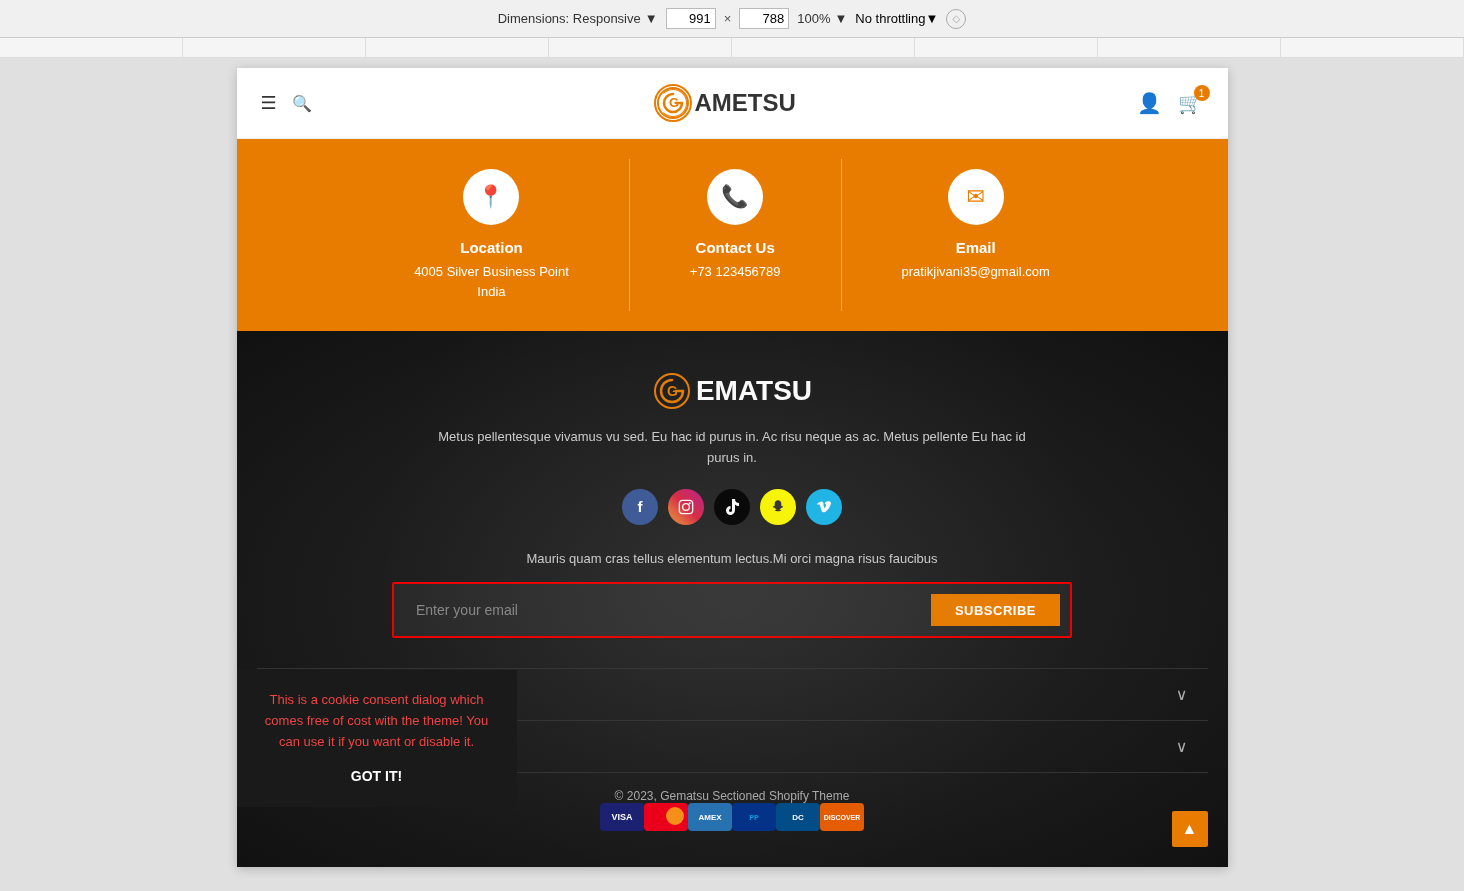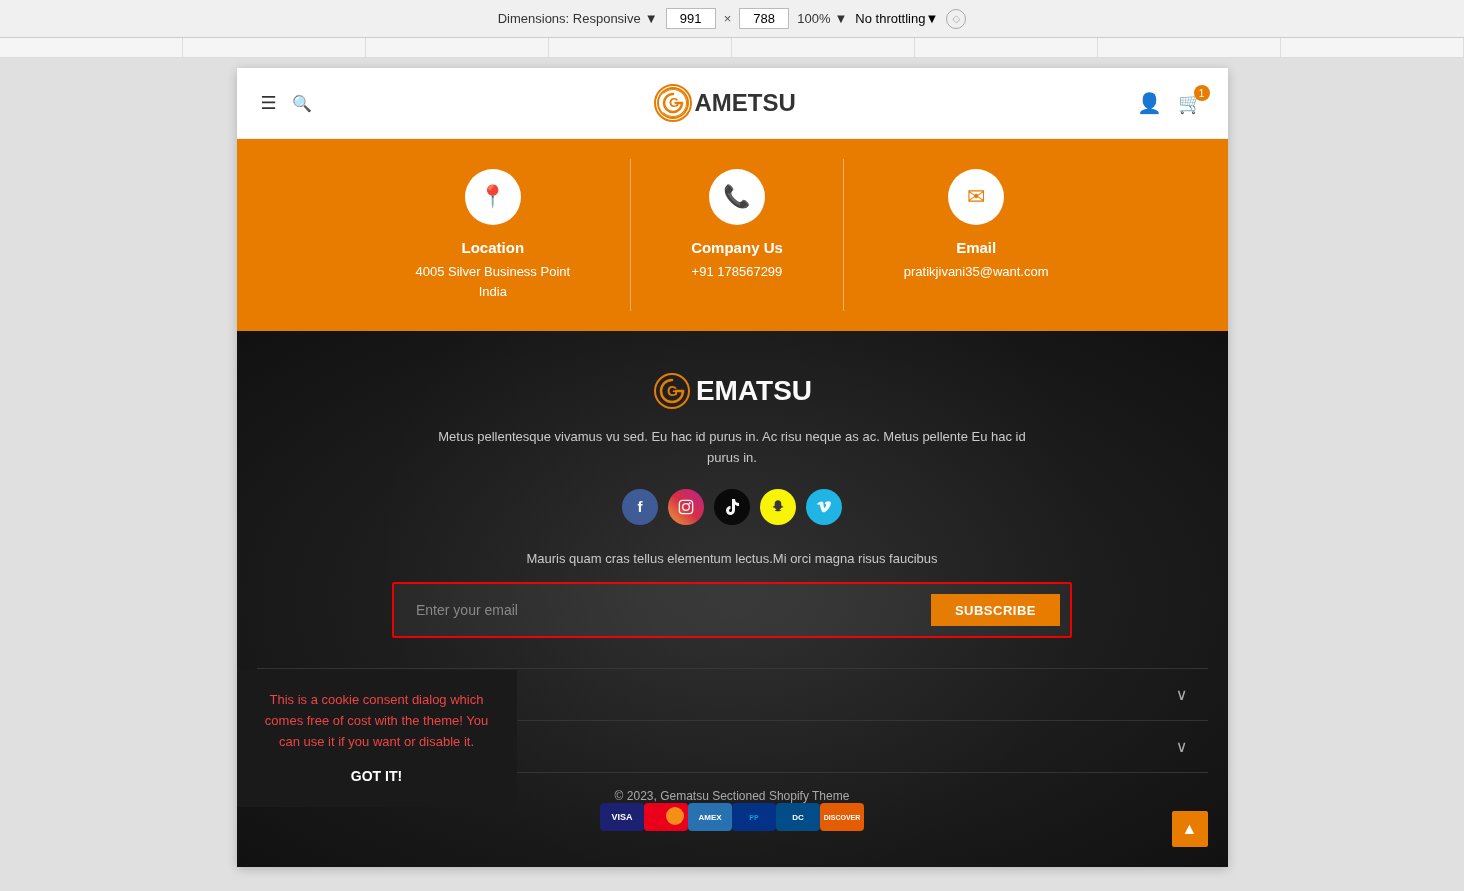--- a/index.html
+++ b/index.html
@@ -17,21 +17,21 @@
       height: 38px;
       position: relative;
     }
     .toolbar-item { display: flex; align-items: center; gap: 4px; font-size: 13px; color: #333; }
     .toolbar-input {
       border: 1px solid #bbb;
       background: white;
       width: 50px;
       padding: 2px 4px;
       font-size: 13px;
-      text-align: center;
+      text-align: right;
     }
     .toolbar-x { font-size: 13px; color: #555; }
     .toolbar-throttle { display: flex; align-items: center; font-size: 13px; }
     .toolbar-icon { width: 20px; height: 20px; border: 1.5px solid #aaa; border-radius: 50%; display: flex; align-items: center; justify-content: center; font-size: 10px; color: #aaa; }
 
     
     .ruler-row {
       background: #f5f5f5;
       height: 20px;
       border-bottom: 1px solid #ddd;
@@ -301,27 +301,27 @@
     </div>
 
     <div class="contact-bar">
       <div class="contact-item">
         <div class="contact-circle">📍</div>
         <div class="contact-title">Location</div>
         <div class="contact-text">4005 Silver Business Point<br>India</div>
       </div>
       <div class="contact-item">
         <div class="contact-circle">📞</div>
-        <div class="contact-title">Company Us</div>
-        <div class="contact-text">+91 178567299</div>
+        <div class="contact-title">Contact Us</div>
+        <div class="contact-text">+73 123456789</div>
       </div>
       <div class="contact-item">
         <div class="contact-circle">✉</div>
         <div class="contact-title">Email</div>
-        <div class="contact-text">pratikjivani35@want.com</div>
+        <div class="contact-text">pratikjivani35@gmail.com</div>
       </div>
     </div>
 
     <div class="footer-dark" style="position:relative;">
       <div class="footer-bg-pattern"></div>
 
       <div class="footer-logo">
         <svg width="40" height="40" viewBox="0 0 40 40" style="margin-right:4px;">
           <circle cx="20" cy="20" r="17" fill="none" stroke="#e87c00" stroke-width="2"></circle>
           <path d="M20 9 A11 11 0 1 0 31 20 L24 20" fill="none" stroke="#e87c00" stroke-width="2.5" stroke-linecap="round"></path>

